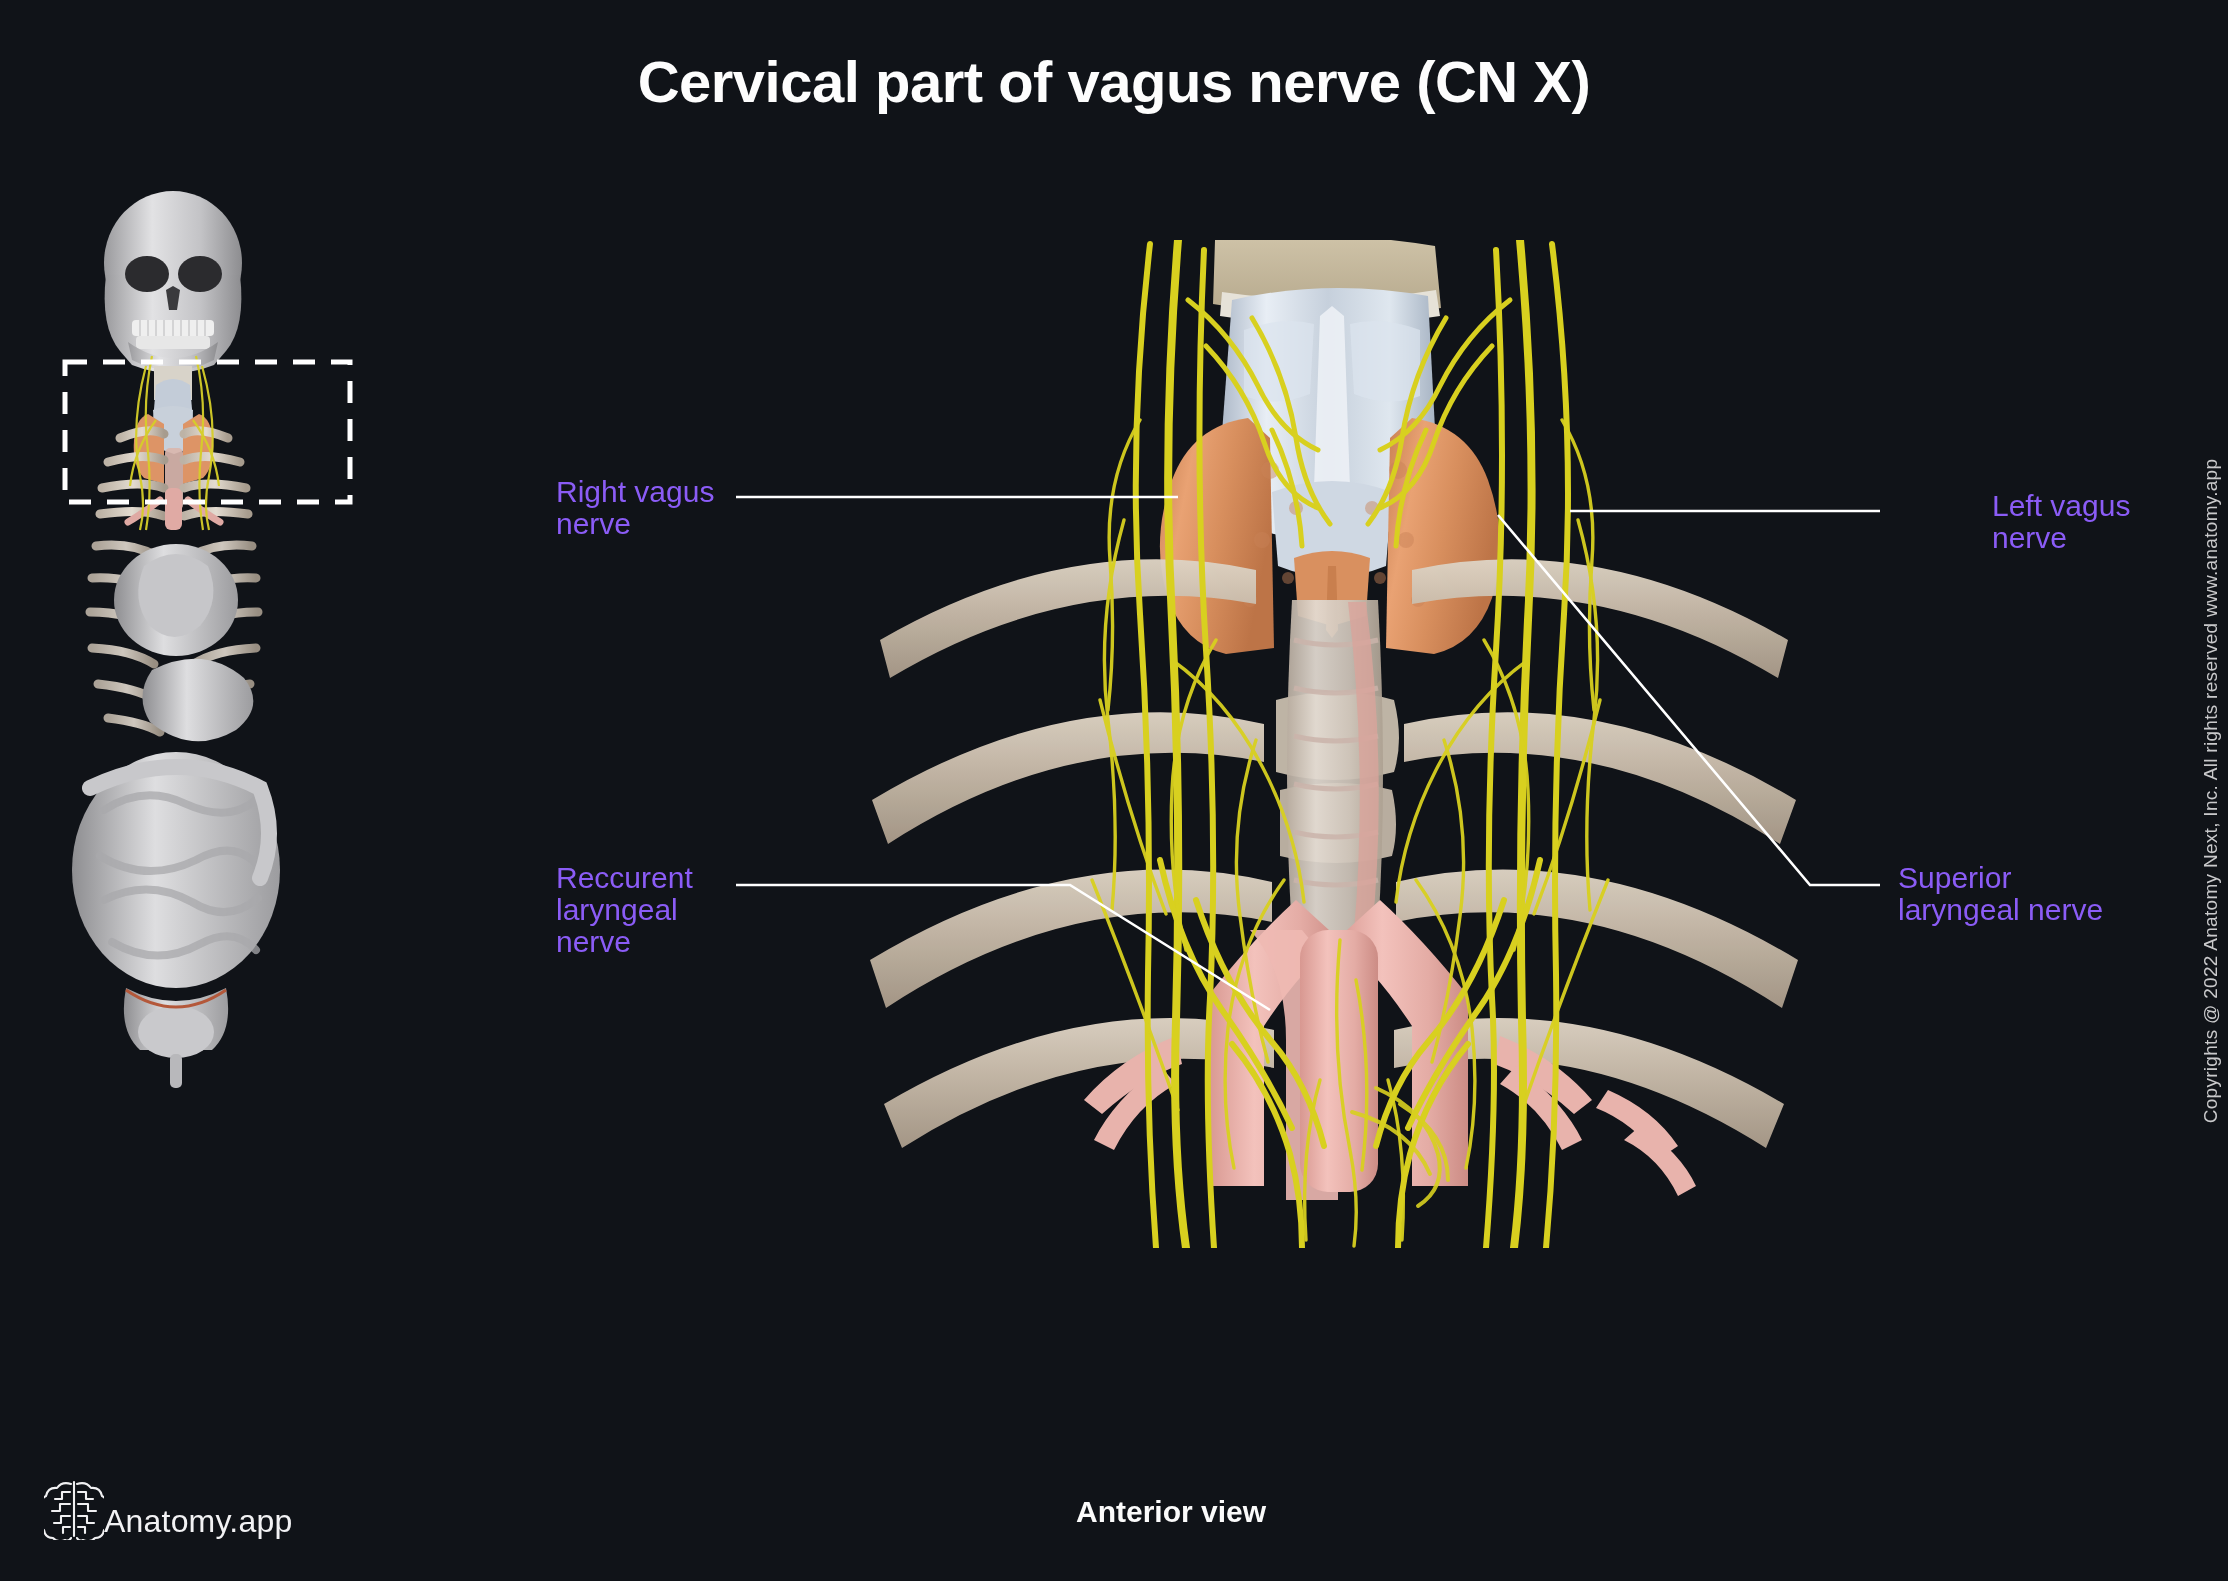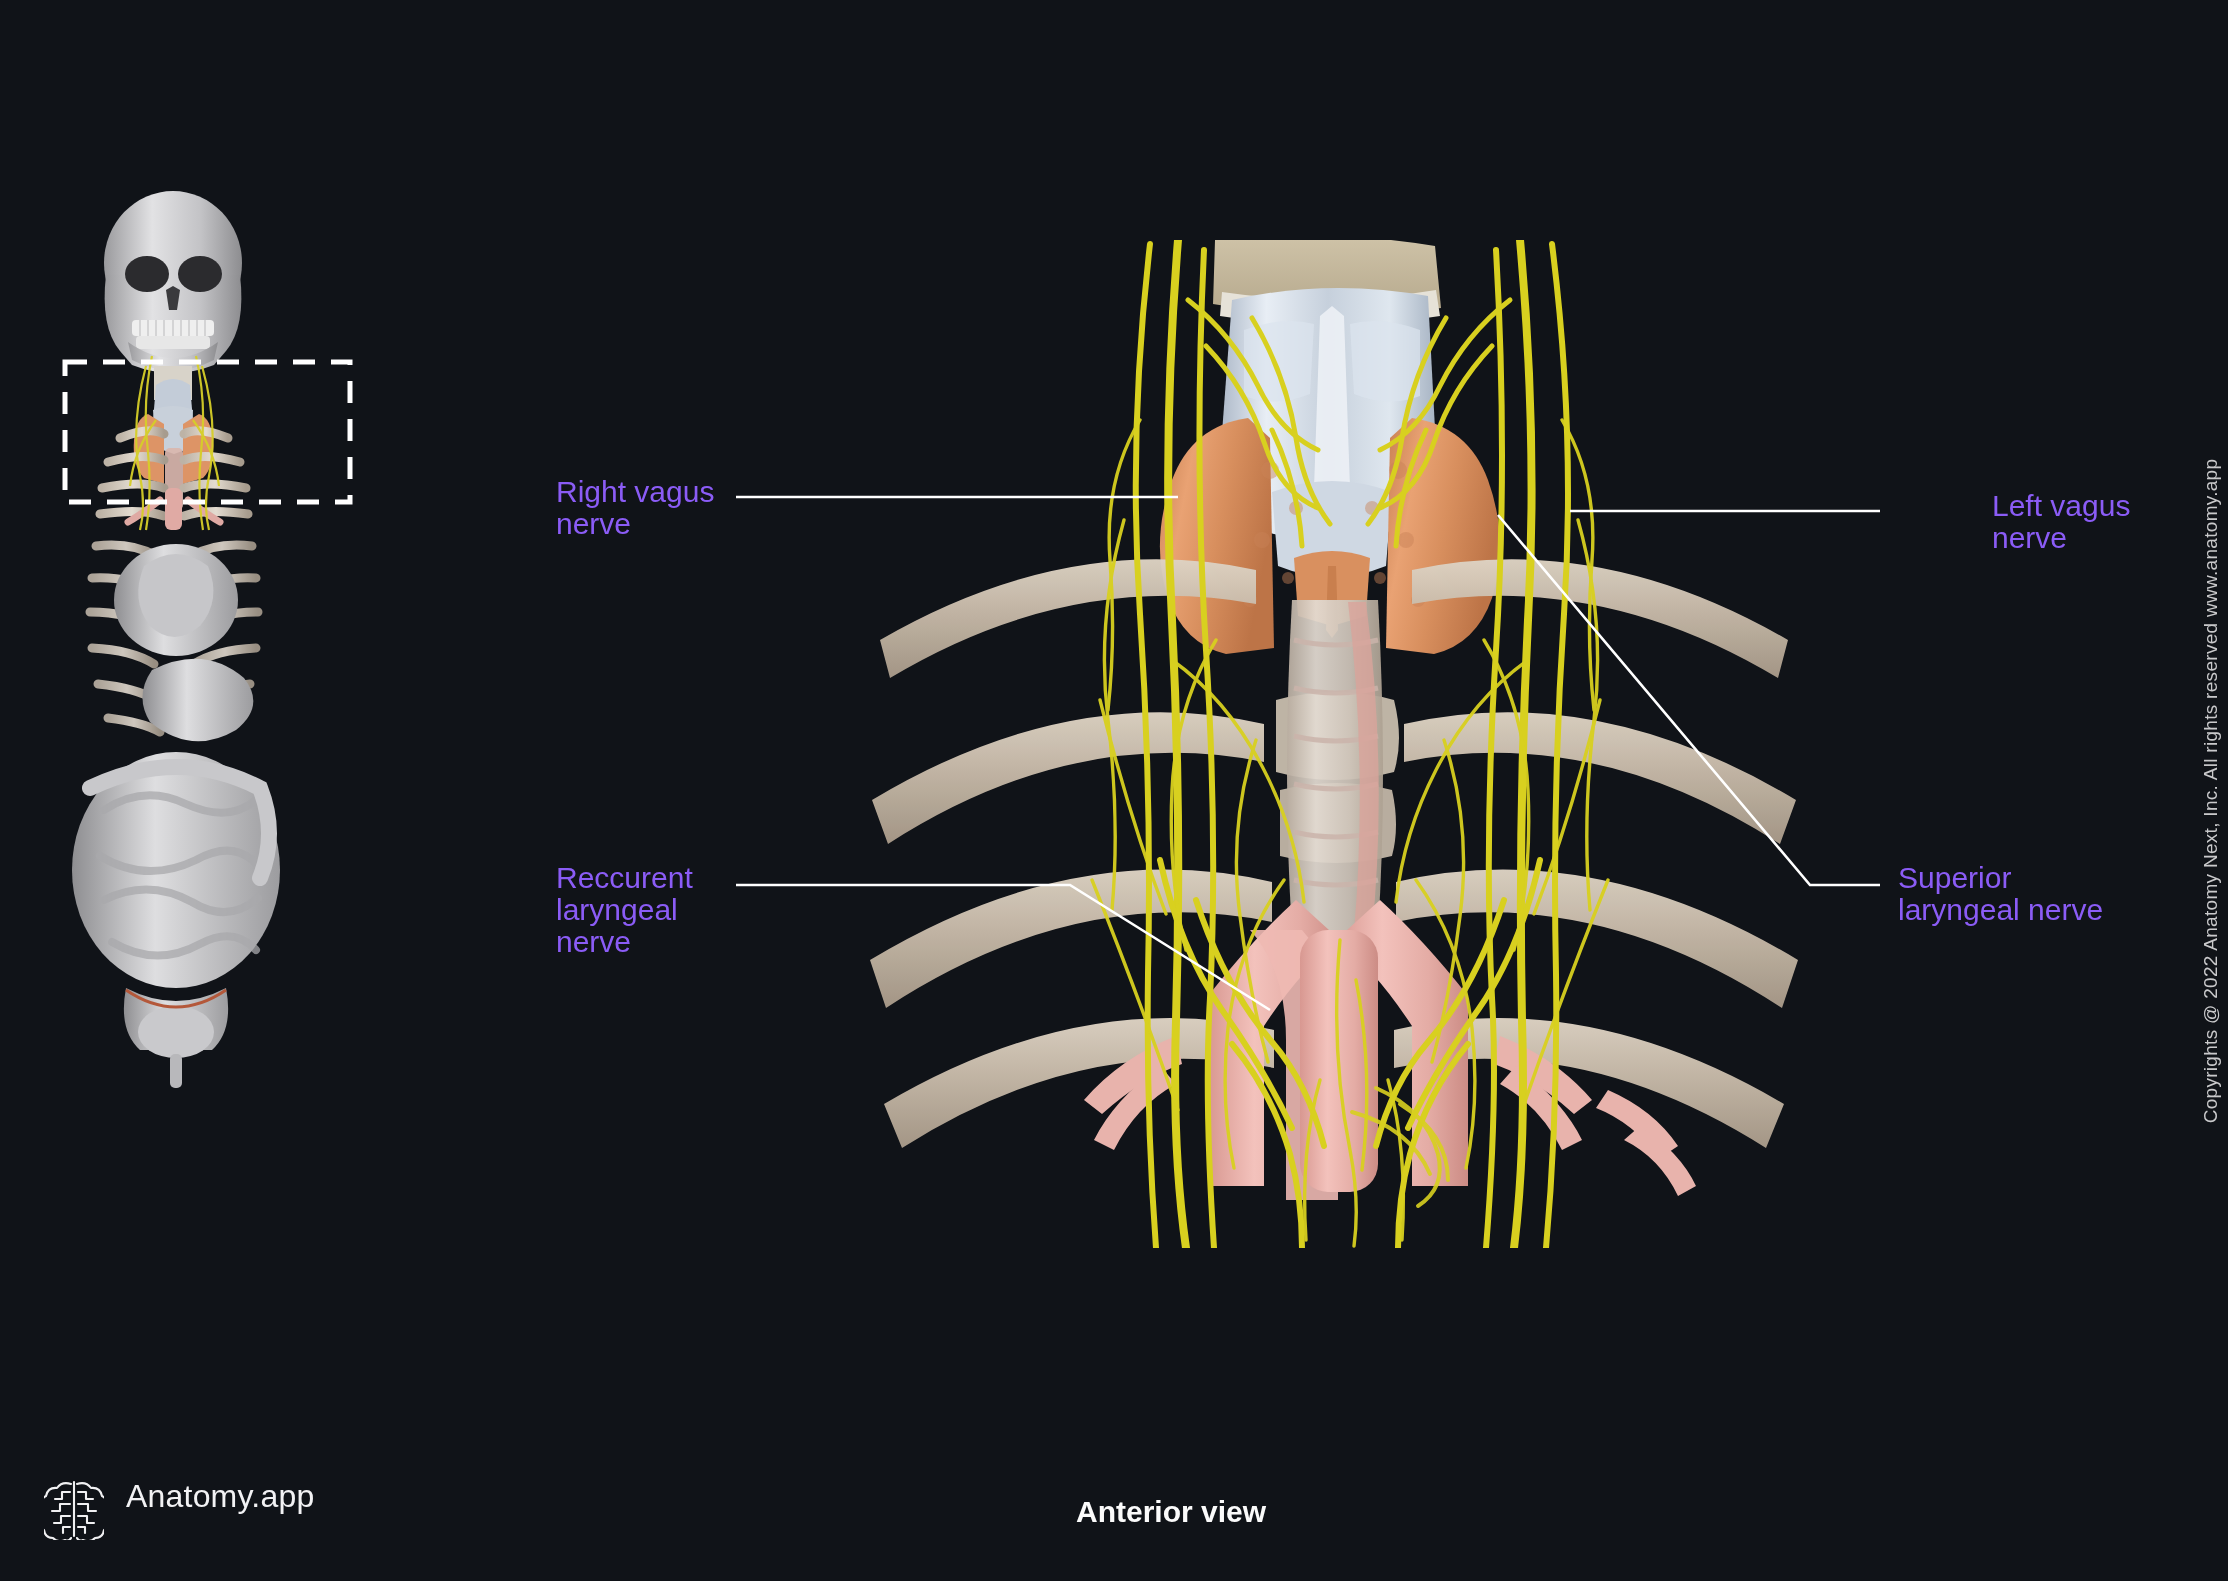--- a/index.html
+++ b/index.html
@@ -53,22 +53,21 @@
     font-size: 30px;
     font-weight: 700;
     color: #fbfbfb;
   }
 
   .brand {
     position: absolute;
     left: 44px;
     top: 1478px;
     display: flex;
-    align-items: flex-start;
-    gap: 22px;
+    align-items: flex-end;
   }
   .brand-name {
     font-size: 32px;
     color: #f2f2f4;
     letter-spacing: 0.2px;
   }
 
   
   .lbl {
     position: absolute;
@@ -99,20 +98,21 @@
     top: 170px;
     width: 340px;
     height: 1270px;
   }
 </style>
 </head>
 <body>
 
 <div id="page">
 
+  <div class="title">Cervical part of vagus nerve (CN X)</div>
 
   <div class="thumb">
     <svg viewBox="0 0 340 1270" width="340" height="1270">
       <defs>
         <linearGradient id="boneG" x1="0" y1="0" x2="1" y2="0">
           <stop offset="0%" stop-color="#9a9a9d"></stop>
           <stop offset="35%" stop-color="#e2e2e4"></stop>
           <stop offset="70%" stop-color="#c3c3c6"></stop>
           <stop offset="100%" stop-color="#8d8d90"></stop>
         </linearGradient>

